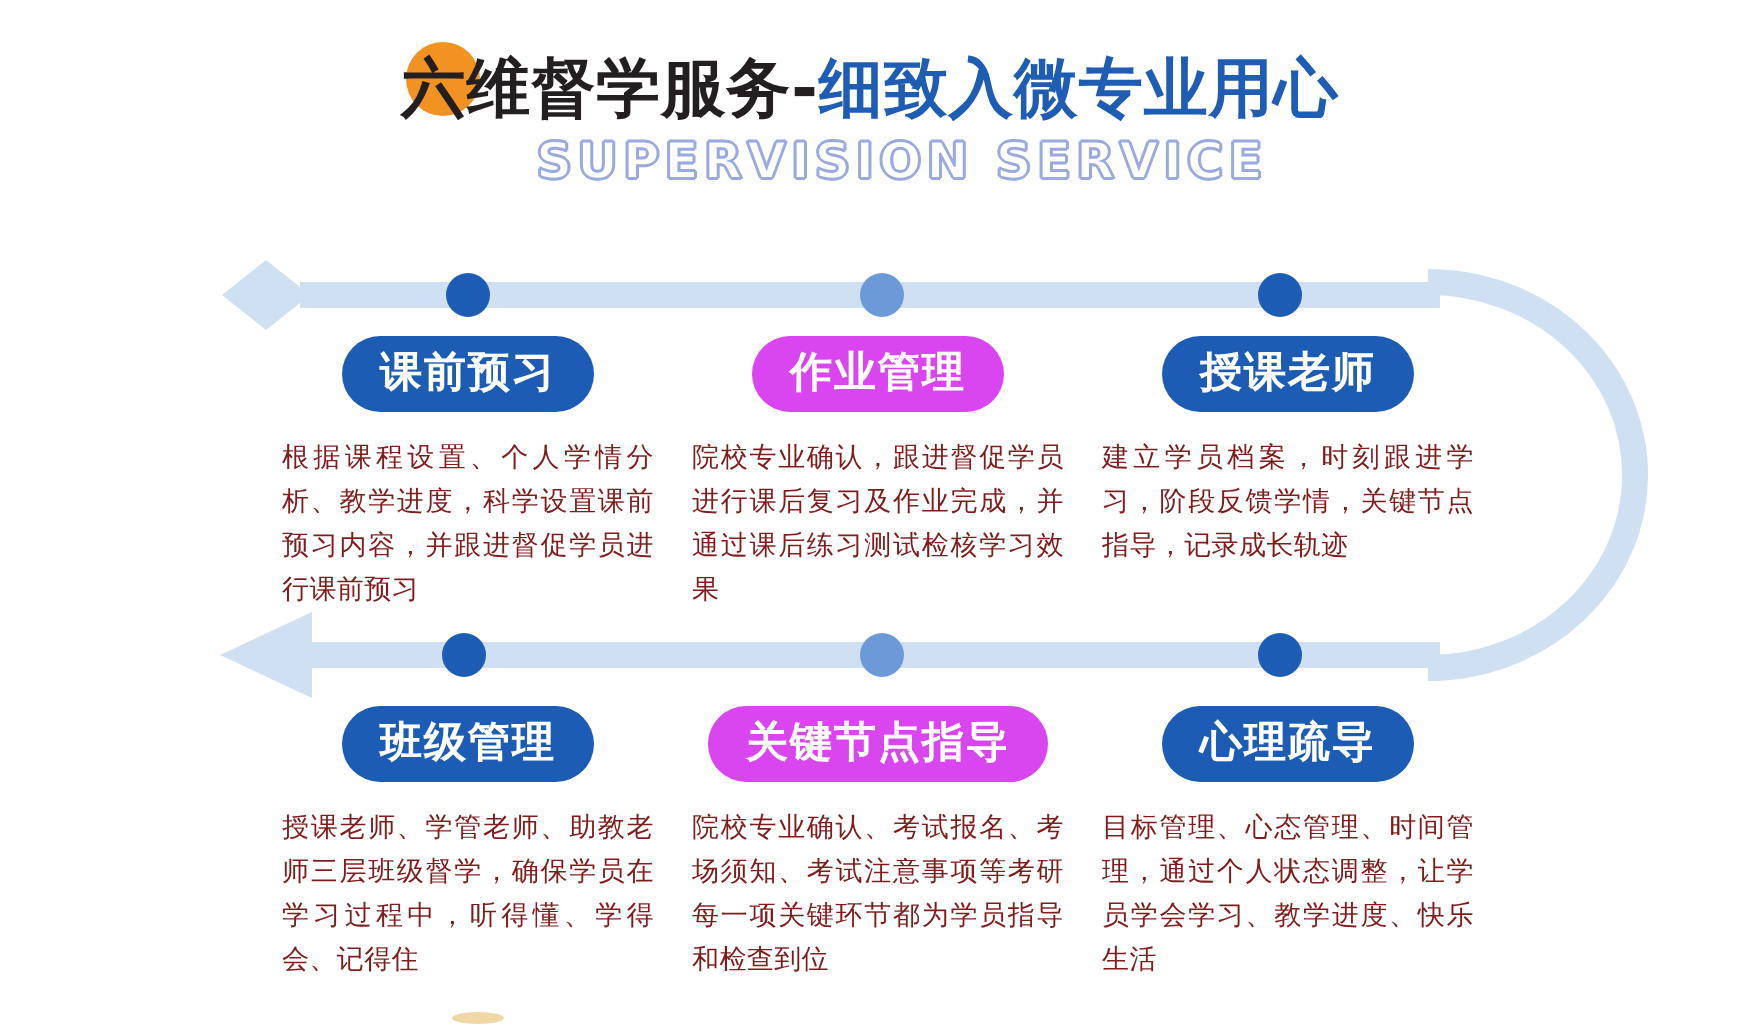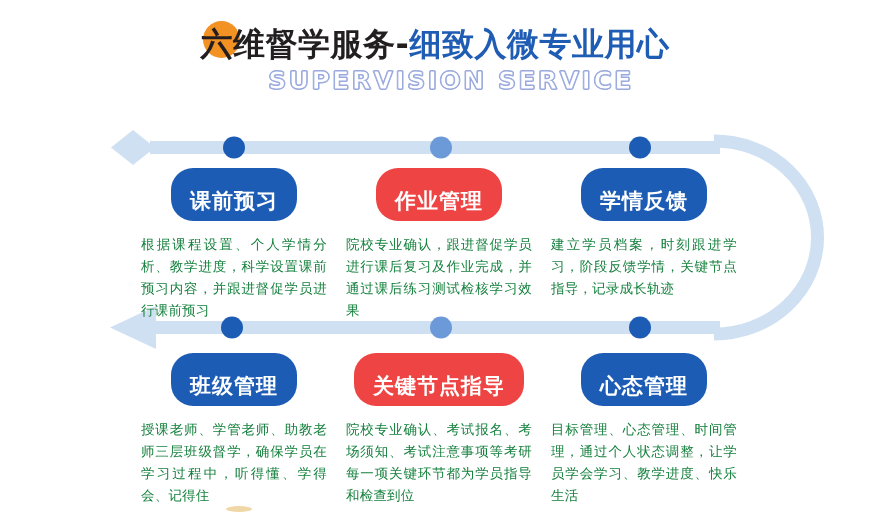--- a/index.html
+++ b/index.html
@@ -105,39 +105,39 @@
 
   .card-r1 { top: 168px; }
   .card-r2 { top: 353px; }
 
   .card-c1 { left: 141px; }
   .card-c2 { left: 346px; }
   .card-c3 { left: 551px; }
 
   .pill {
     display: inline-block;
-    padding: 22px 19px 8px 19px;
+    padding: 7px 19px 8px 19px;
     border-radius: 22px;
     color: #ffffff;
     font-size: 21px;
     font-weight: bold;
     letter-spacing: 1px;
     line-height: 1.1;
     white-space: nowrap;
     font-family: "DejaVu Sans", "Liberation Sans", sans-serif;
   }
 
   .pill-dark  { background: #1d5cb4; }
-  .pill-light { background: #ef4444; }
+  .pill-light { background: #d946ef; }
 
   .card-body {
     margin-top: 13px;
     font-size: 13.5px;
     line-height: 1.62;
-    color: #15803d;
+    color: #7f1d1d;
     letter-spacing: 0.2px;
     text-align: justify;
     font-family: "DejaVu Sans", "Liberation Sans", sans-serif;
   }
 
   .pill-wrap { text-align: center; }
 
   
   .bottom-flake {
     position: absolute;
@@ -196,42 +196,42 @@
 
     <div class="card card-r1 card-c2">
       <div class="pill-wrap">
         <span class="pill pill-light">作业管理</span>
       </div>
       <div class="card-body">院校专业确认，跟进督促学员进行课后复习及作业完成，并通过课后练习测试检核学习效果</div>
     </div>
 
     <div class="card card-r1 card-c3">
       <div class="pill-wrap">
-        <span class="pill pill-dark">学情反馈</span>
+        <span class="pill pill-dark">授课老师</span>
       </div>
       <div class="card-body">建立学员档案，时刻跟进学习，阶段反馈学情，关键节点指导，记录成长轨迹</div>
     </div>
 
     <div class="card card-r2 card-c2">
       <div class="pill-wrap">
         <span class="pill pill-light">关键节点指导</span>
       </div>
       <div class="card-body">院校专业确认、考试报名、考场须知、考试注意事项等考研每一项关键环节都为学员指导和检查到位</div>
     </div>
 
     <div class="card card-r2 card-c1">
       <div class="pill-wrap">
         <span class="pill pill-dark">班级管理</span>
       </div>
       <div class="card-body">授课老师、学管老师、助教老师三层班级督学，确保学员在学习过程中，听得懂、学得会、记得住</div>
     </div>
 
     <div class="card card-r2 card-c3">
       <div class="pill-wrap">
-        <span class="pill pill-dark">心态管理</span>
+        <span class="pill pill-dark">心理疏导</span>
       </div>
       <div class="card-body">目标管理、心态管理、时间管理，通过个人状态调整，让学员学会学习、教学进度、快乐生活</div>
     </div>
 
   </div>
 
   <div class="bottom-flake"></div>
 
 </div>
 

